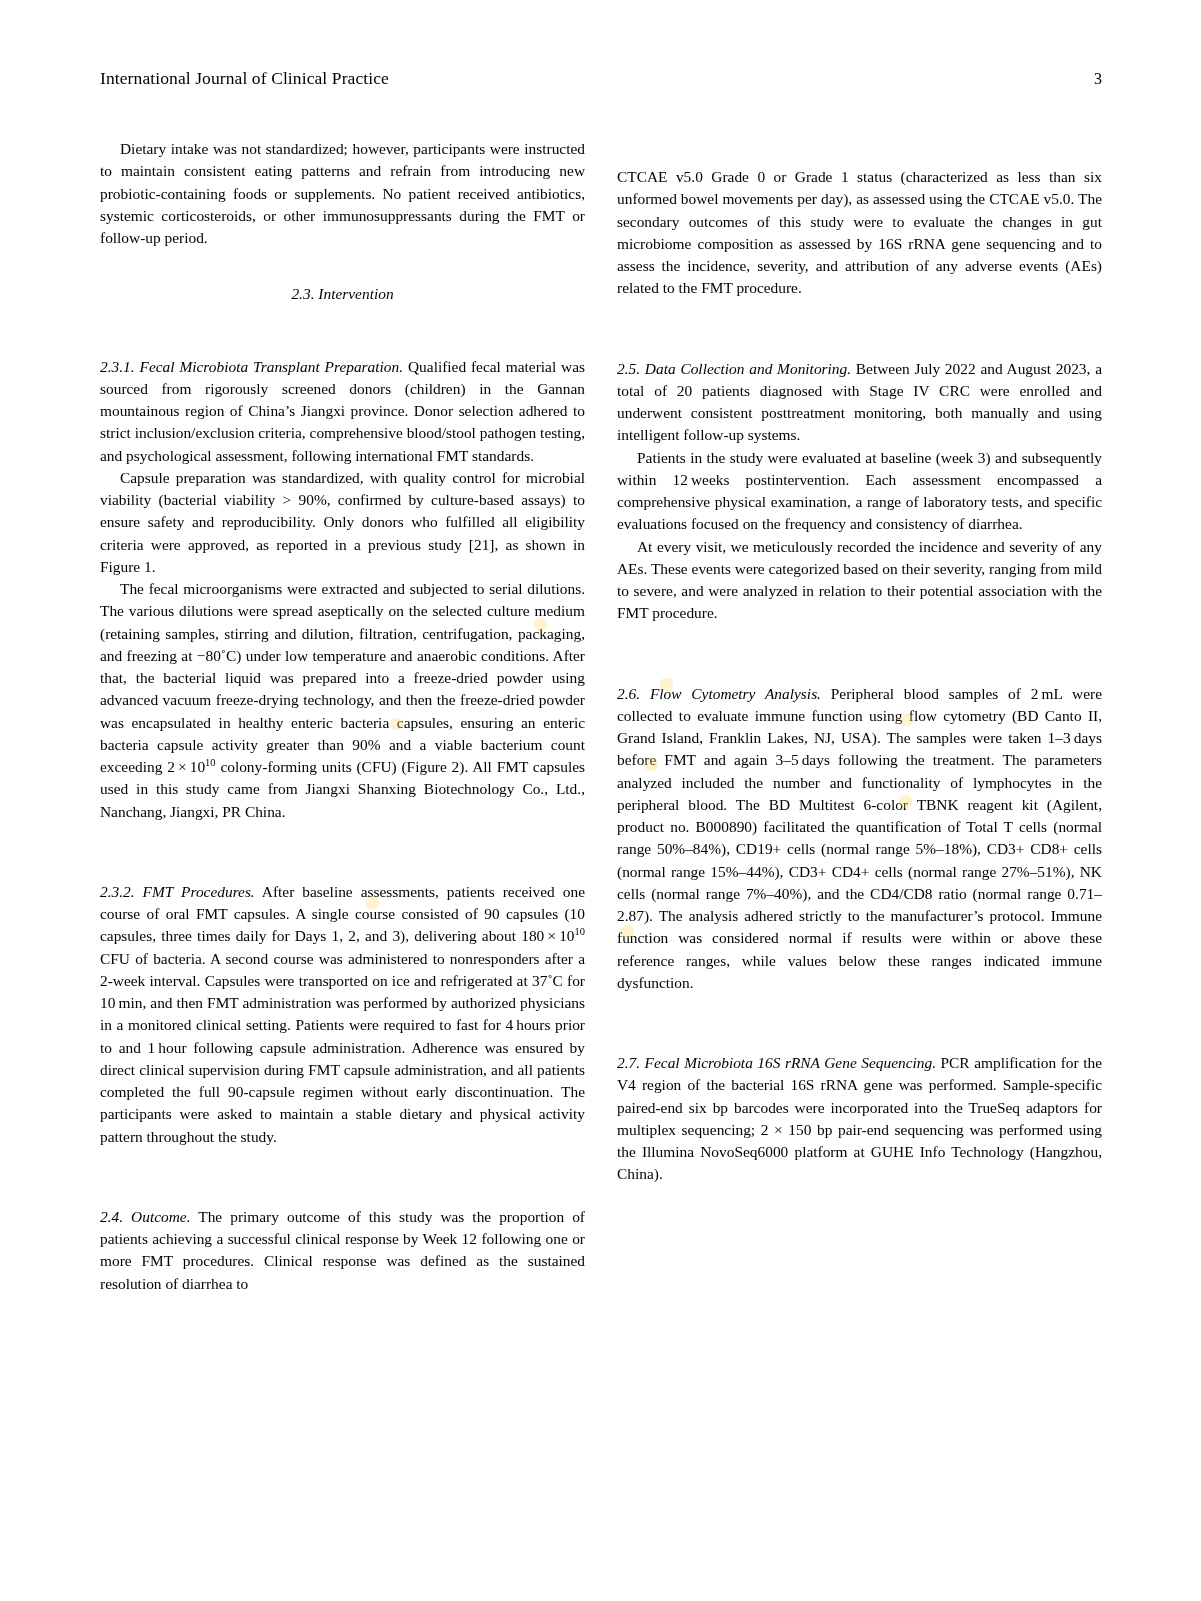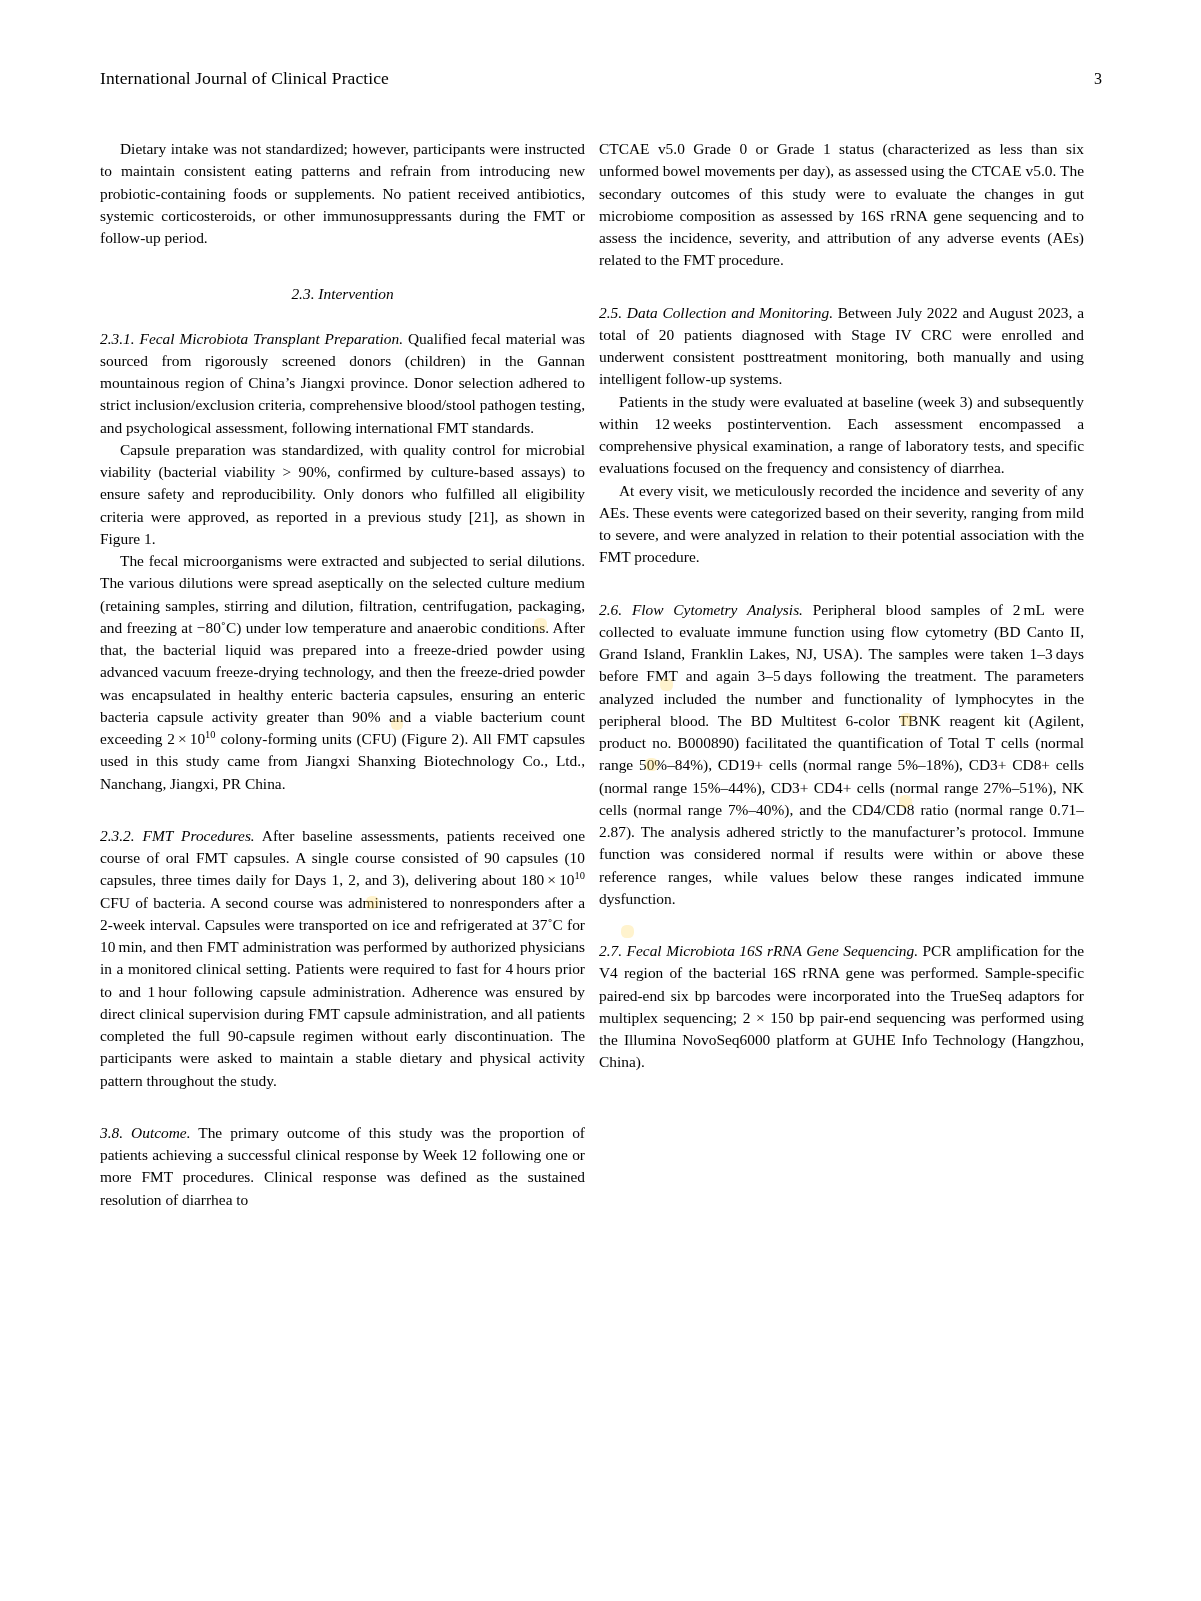--- a/index.html
+++ b/index.html
@@ -34,35 +34,35 @@
   }
   .journal-title { font-size: 17.5px; }
   .page-number { font-size: 16px; }
 
   .columns {
     position: absolute;
     left: 100px;
     top: 138px;
     width: 1002px;
     display: flex;
-    gap: 14px;
+    gap: 32px;
   }
   .col {
     width: 485px;
   }
   p {
     margin: 0;
     font-size: 15.4px;
     line-height: 1.445;
     text-align: justify;
     text-justify: inter-word;
     hyphens: auto;
   }
   p.indent { text-indent: 20px; }
-  p.noindent { text-indent: 0; }
+  p.noindent { text-indent: 0; margin-top: 28px; }
   .gap-sm { height: 10px; }
   .gap-md { height: 22px; }
   .gap-lg { height: 30px; }
 
   .sec-head {
     font-style: italic;
     font-size: 15.4px;
     line-height: 1.445;
     margin: 12px;
     text-align: center;
@@ -115,21 +115,21 @@
       <p class="noindent"><span class="run-in">2.3.1. Fecal Microbiota Transplant Preparation.</span><span class="body-after-head"> Qualified fecal material was sourced from rigorously screened donors (children) in the Gannan mountainous region of China’s Jiangxi province. Donor selection adhered to strict inclusion/exclusion criteria, comprehensive blood/stool pathogen testing, and psychological assessment, following international FMT standards.</span></p>
 
       <p class="indent">Capsule preparation was standardized, with quality control for microbial viability (bacterial viability &gt; 90%, confirmed by culture-based assays) to ensure safety and reproducibility. Only donors who fulfilled all eligibility criteria were approved, as reported in a previous study [21], as shown in Figure 1.</p>
 
       <p class="indent"><span>The fecal microorganisms were extracted and subjected to serial dilutions. The various dilutions were spread aseptically on the selected culture medium (retaining samples, stirring and dilution, filtration, centrifugation, packaging, and freezing at −80˚C) under low temperature and anaerobic conditions. After that, the bacterial liquid was prepared into a freeze-dried powder using advanced vacuum freeze-drying technology, and then the freeze-dried powder was encapsulated in healthy enteric bacteria capsules, ensuring an enteric bacteria capsule activity greater than 90% and a viable bacterium count exceeding 2 × 10</span><sup>10</sup><span> colony-forming units (CFU) (Figure 2). All FMT capsules used in this study came from Jiangxi Shanxing Biotechnology Co., Ltd., Nanchang, Jiangxi, PR China.</span></p>
 
       <div class="gap-lg"></div>
       <p class="noindent"><span class="run-in">2.3.2. FMT Procedures.</span><span class="body-after-head">  After baseline assessments, patients received one course of oral FMT capsules. A single course consisted of 90 capsules (10 capsules, three times daily for Days 1, 2, and 3), delivering about 180 × 10</span><sup>10</sup><span> CFU of bacteria. A second course was administered to nonresponders after a 2-week interval. Capsules were transported on ice and refrigerated at 37˚C for 10 min, and then FMT administration was performed by authorized physicians in a monitored clinical setting. Patients were required to fast for 4 hours prior to and 1 hour following capsule administration. Adherence was ensured by direct clinical supervision during FMT capsule administration, and all patients completed the full 90-capsule regimen without early discontinuation. The participants were asked to maintain a stable dietary and physical activity pattern throughout the study.</span></p>
 
       <div class="gap-lg"></div>
-      <p class="noindent"><span class="run-in">3.8. Outcome.</span><span class="body-after-head">  The primary outcome of this study was the proportion of patients achieving a successful clinical response by Week 12 following one or more FMT procedures. Clinical response was defined as the sustained resolution of diarrhea to</span></p>
+      <p class="noindent"><span class="run-in">2.4. Outcome.</span><span class="body-after-head">  The primary outcome of this study was the proportion of patients achieving a successful clinical response by Week 12 following one or more FMT procedures. Clinical response was defined as the sustained resolution of diarrhea to</span></p>
 
     </div>
 
     <div class="col">
 
       <p class="noindent">CTCAE v5.0 Grade 0 or Grade 1 status (characterized as less than six unformed bowel movements per day), as assessed using the CTCAE v5.0. The secondary outcomes of this study were to evaluate the changes in gut microbiome composition as assessed by 16S rRNA gene sequencing and to assess the incidence, severity, and attribution of any adverse events (AEs) related to the FMT procedure.</p>
 
       <div class="gap-lg"></div>
       <p class="noindent"><span class="run-in">2.5. Data Collection and Monitoring.</span><span class="body-after-head">  Between July 2022 and August 2023, a total of 20 patients diagnosed with Stage IV CRC were enrolled and underwent consistent posttreatment monitoring, both manually and using intelligent follow-up systems.</span></p>
 

